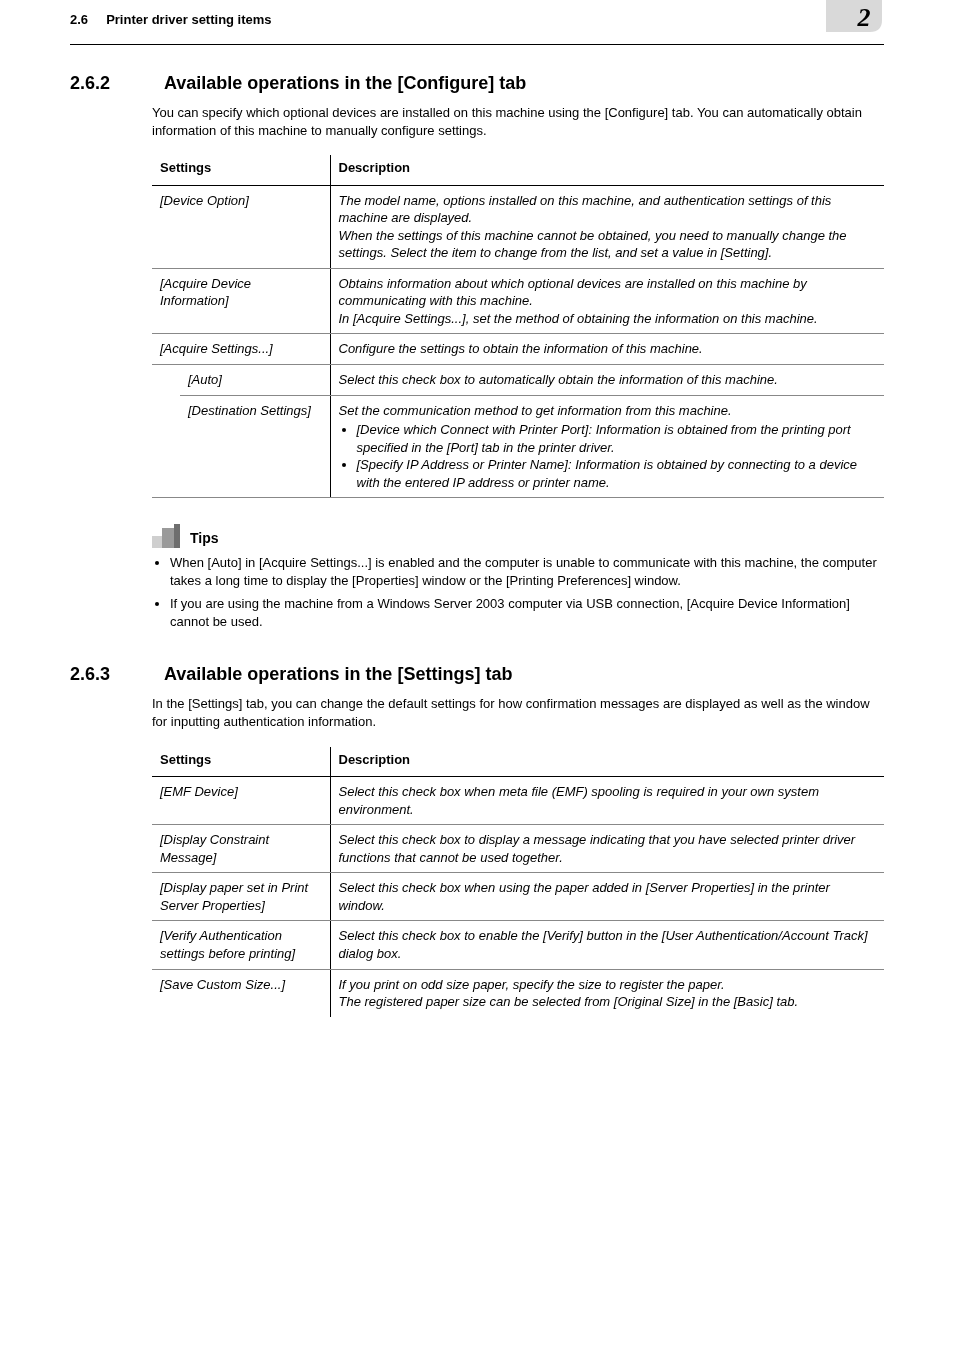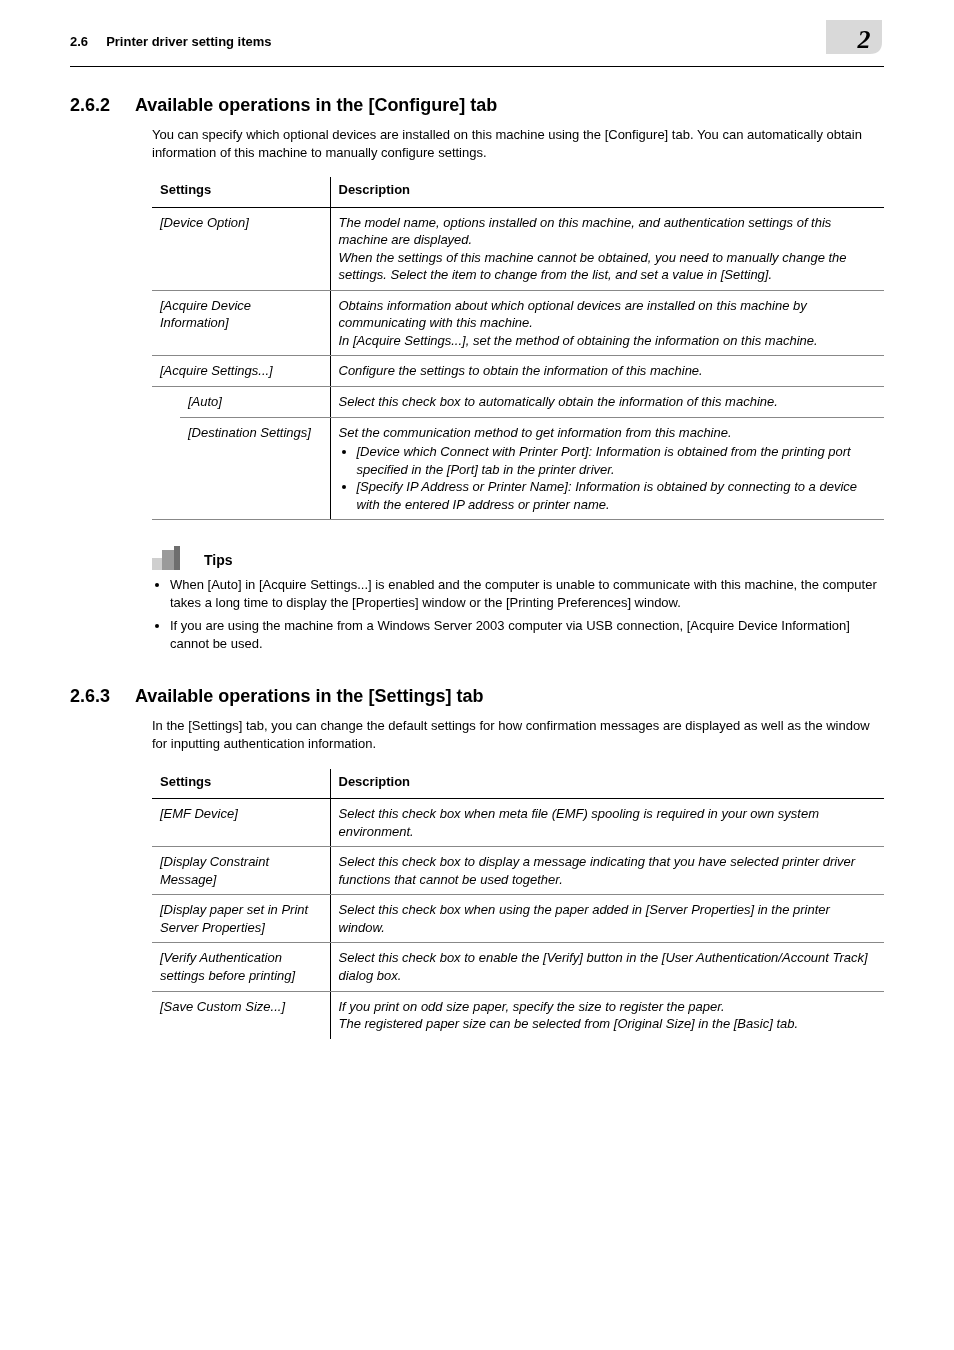--- a/index.html
+++ b/index.html
@@ -16,39 +16,38 @@
     box-sizing: border-box;
     padding: 0 70px 0 70px;
     position: relative;
   }
   .running-head {
     display: flex;
     justify-content: space-between;
     align-items: center;
     font-size: 13px;
     font-weight: bold;
-    padding-top: 22px;
     padding-bottom: 6px;
     border-bottom: 1px solid #000;
   }
   .running-head .right-badge {
     position: relative;
     top: -4px;
   }
   .badge-svg { display:block; }
   .badge-num {
     font-style: italic;
     font-weight: bold;
     font-size: 26px;
     fill: #000;
     font-family: Georgia, 'Times New Roman', serif;
   }
   .section-row {
     display: flex;
-    gap: 11px;
+    gap: 40px;
     margin-top: 28px;
     align-items: center;
   }
   .section-num {
     font-weight: bold;
     font-size: 18px;
     min-width: 54px;
   }
   .section-title {
     font-weight: bold;
@@ -80,21 +79,21 @@
     padding: 6px 8px;
     vertical-align: top;
     border-bottom: 1px solid #888;
     font-style: italic;
   }
   .col-sep-r { border-right: 1px solid #000; }
   .no-bottom { border-bottom: none !important; }
 
   .tips-block { margin-top: 26px; }
   .tips-header { display:flex; align-items:flex-end; gap:2px; }
-  .tips-label { font-weight: bold; font-size: 14px; margin-left:16px; position:relative; top:-2px;}
+  .tips-label { font-weight: bold; font-size: 14px; margin-left:2px; position:relative; top:-2px;}
   ul.tips {
     list-style: disc;
     margin: 6px 0 0 0;
     padding-left: 18px;
     font-size: 13px;
     line-height: 1.35;
   }
   ul.tips li { margin-bottom: 6px; }
 
   ul.inner {

